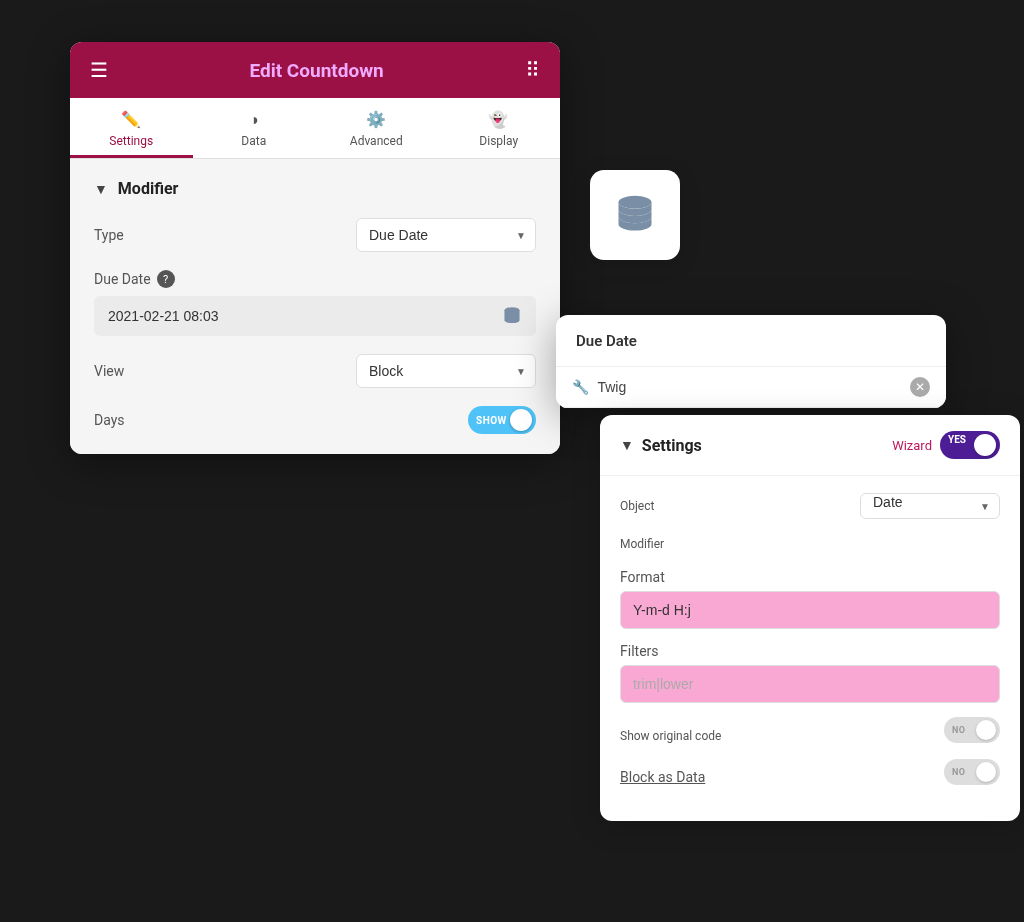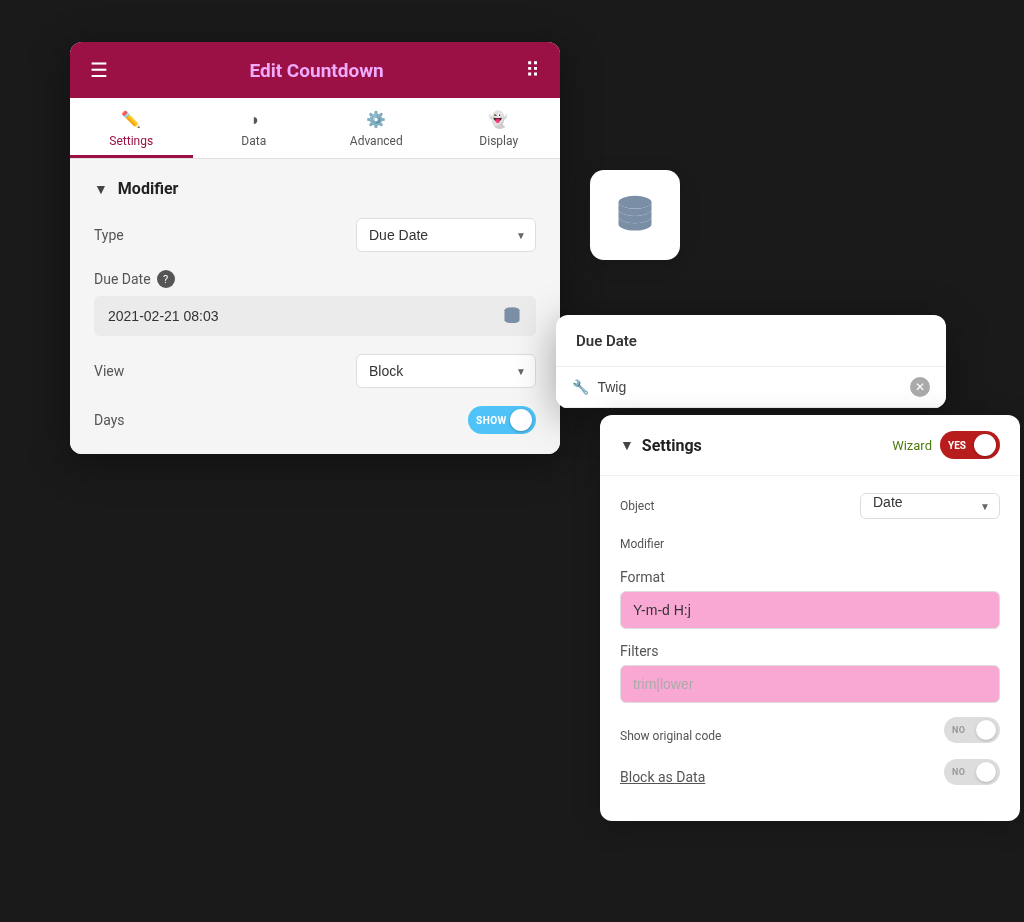--- a/index.html
+++ b/index.html
@@ -306,26 +306,25 @@
       font-weight: 700;
       color: #222;
     }
     .settings-header-right {
       display: flex;
       align-items: center;
       gap: 8px;
     }
     .wizard-label {
       font-size: 13px;
-      color: #4d7c0f;
+      color: #be185d;
     }
     .wizard-toggle {
       display: flex;
-      align-items: center;
-      background: #b91c1c;
+      background: #4c1d95;
       border-radius: 20px;
       padding: 3px 4px 3px 8px;
       cursor: pointer;
       min-width: 60px;
       justify-content: space-between;
     }
     .wizard-toggle-label {
       font-size: 10px;
       font-weight: 700;
       color: #fff;

